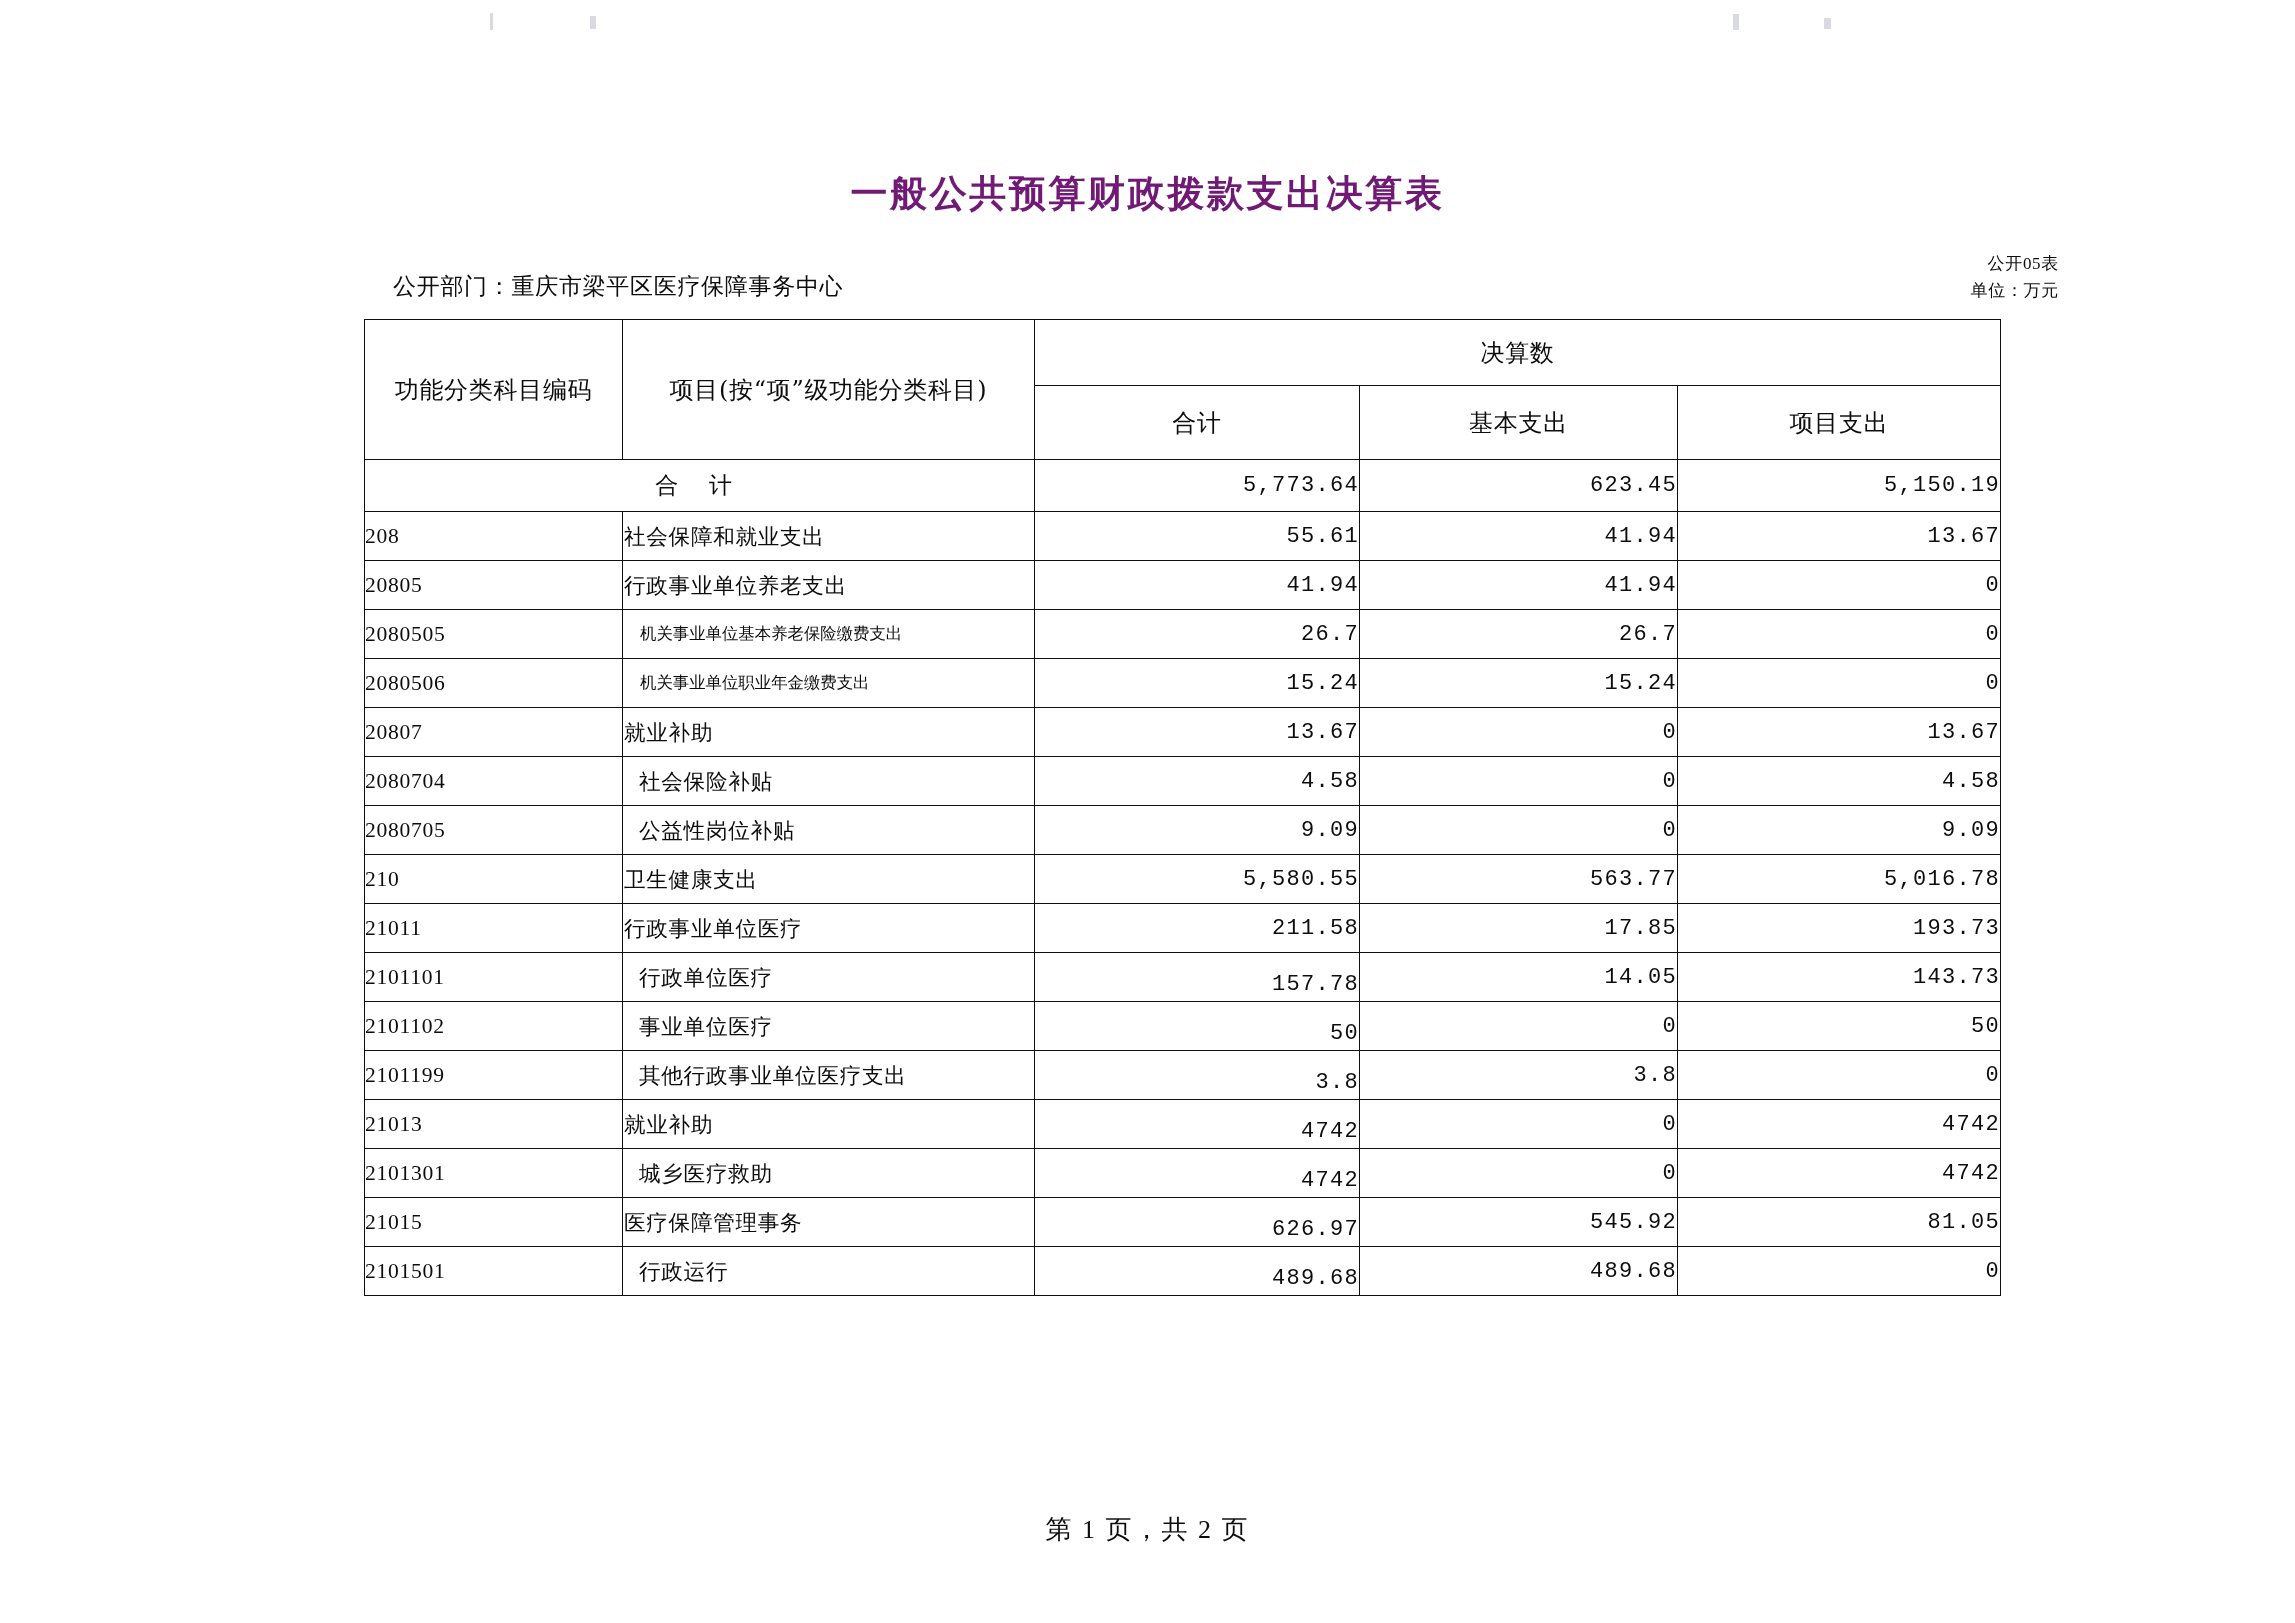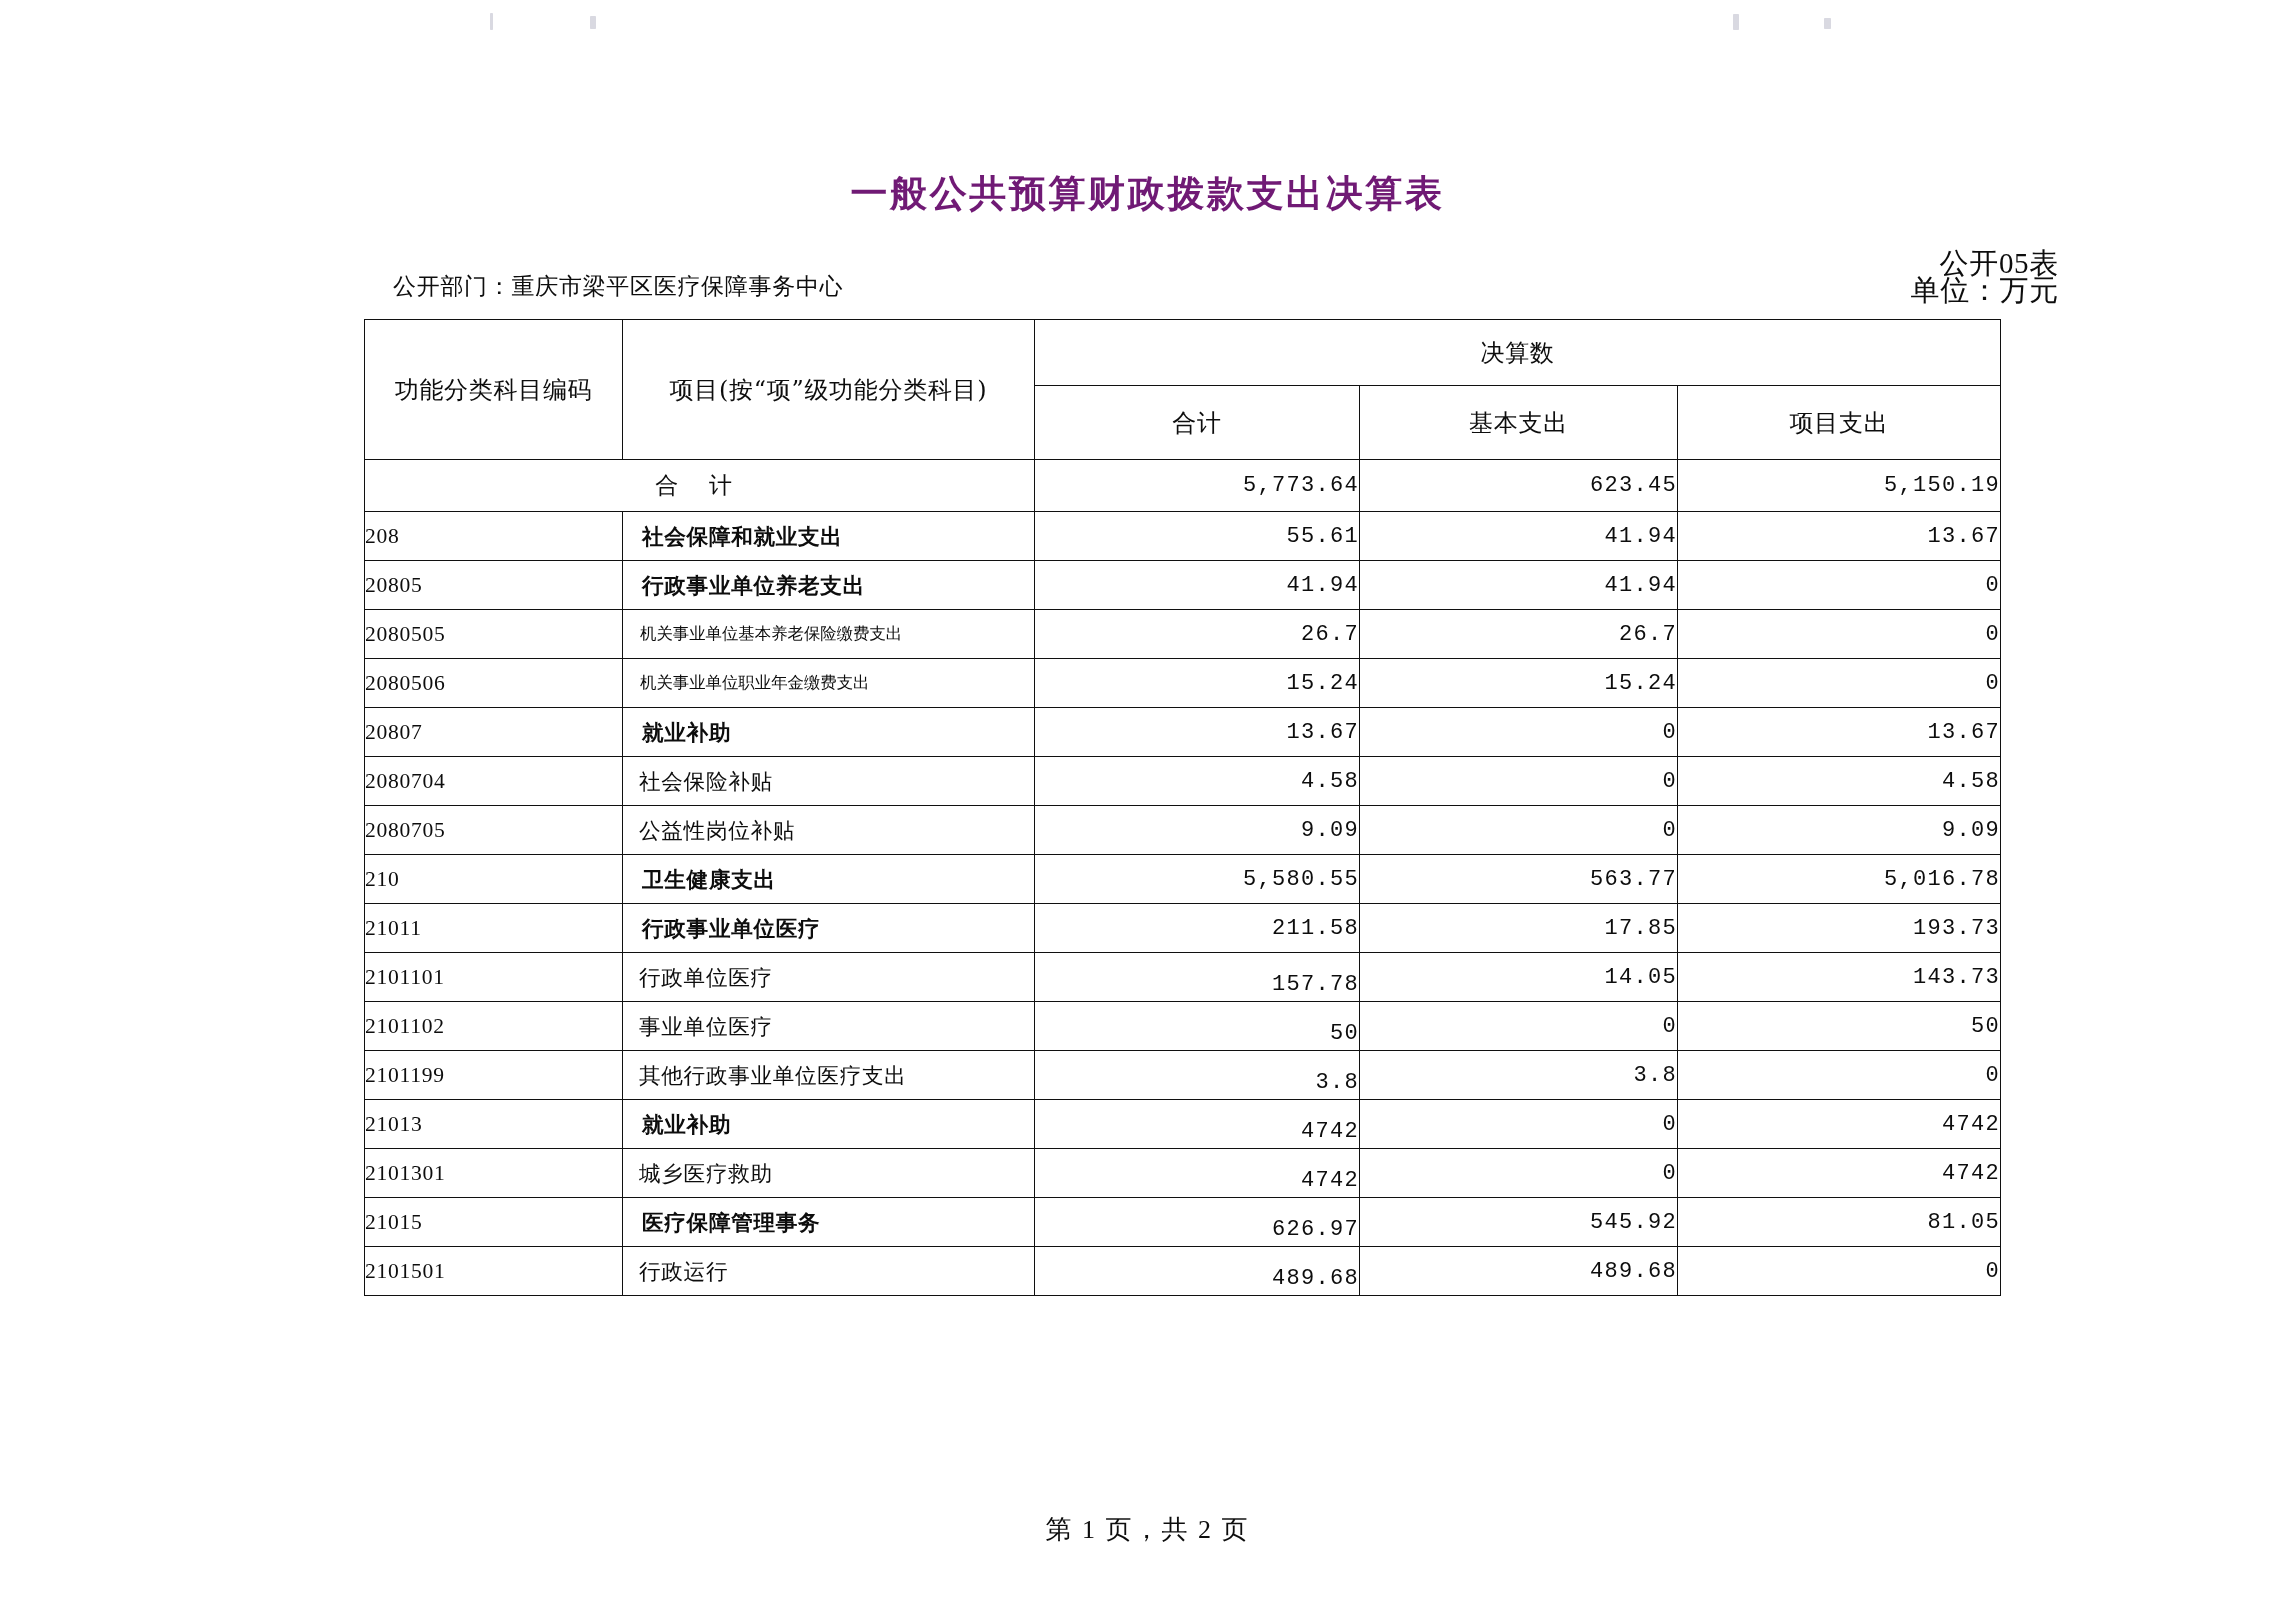--- a/index.html
+++ b/index.html
@@ -25,21 +25,21 @@
     letter-spacing:2.6px;
     color:#701a75;
   }
 
   .dept-line{
     position:absolute;left:393px;top:271px;
     font-size:23px;letter-spacing:0.7px;white-space:nowrap;
   }
   .meta-right{
     position:absolute;right:236px;top:250px;
-    text-align:right;font-size:29px;line-height:27px;white-space:nowrap;
+    text-align:right;font-size:17px;line-height:27px;white-space:nowrap;
   }
   .meta-right div{letter-spacing:0.7px;}
 
   
   .tbl-wrap{
     position:absolute;left:364px;top:319px;width:1636px;
   }
   table.fin{
     border-collapse:collapse;
     width:1636px;
@@ -76,21 +76,21 @@
     padding:6.5px 0 6.5px 7.9px;
     letter-spacing:0.7px;
     height:48px;
   }
   td.item{
     font-family:"DejaVu Serif",serif;
     font-size:21.6px;
     padding:6.5px 3.9px;
     letter-spacing:0.7px;
   }
-  td.item.lvl2{padding-left:19px;font-weight:bold;}
+  td.item.lvl2{padding-left:1px;}
   td.item.lvl3{padding-left:16px;}
   td.item.small{font-size:16.4px;padding-left:17px;letter-spacing:0px;}
   td.num{
     font-family:Liberation Mono, monospace;
     font-size:22px;
     text-align:right;
     padding:6.5px 17px 6.5px 3.9px;
     letter-spacing:1.3px;
     white-space:nowrap;
   }

